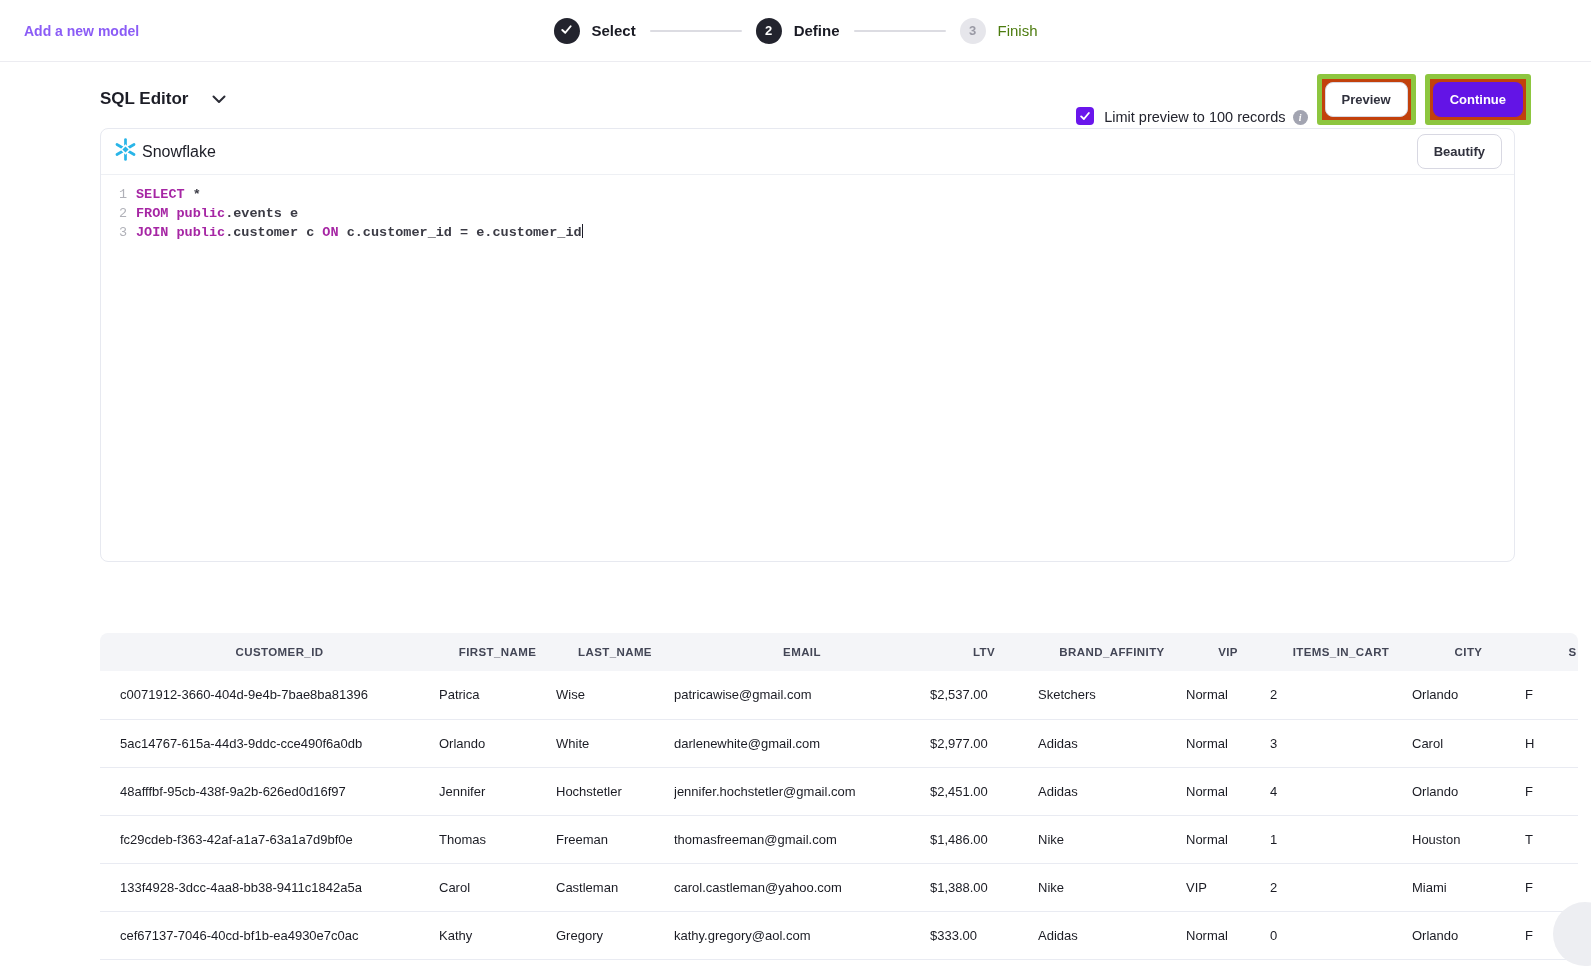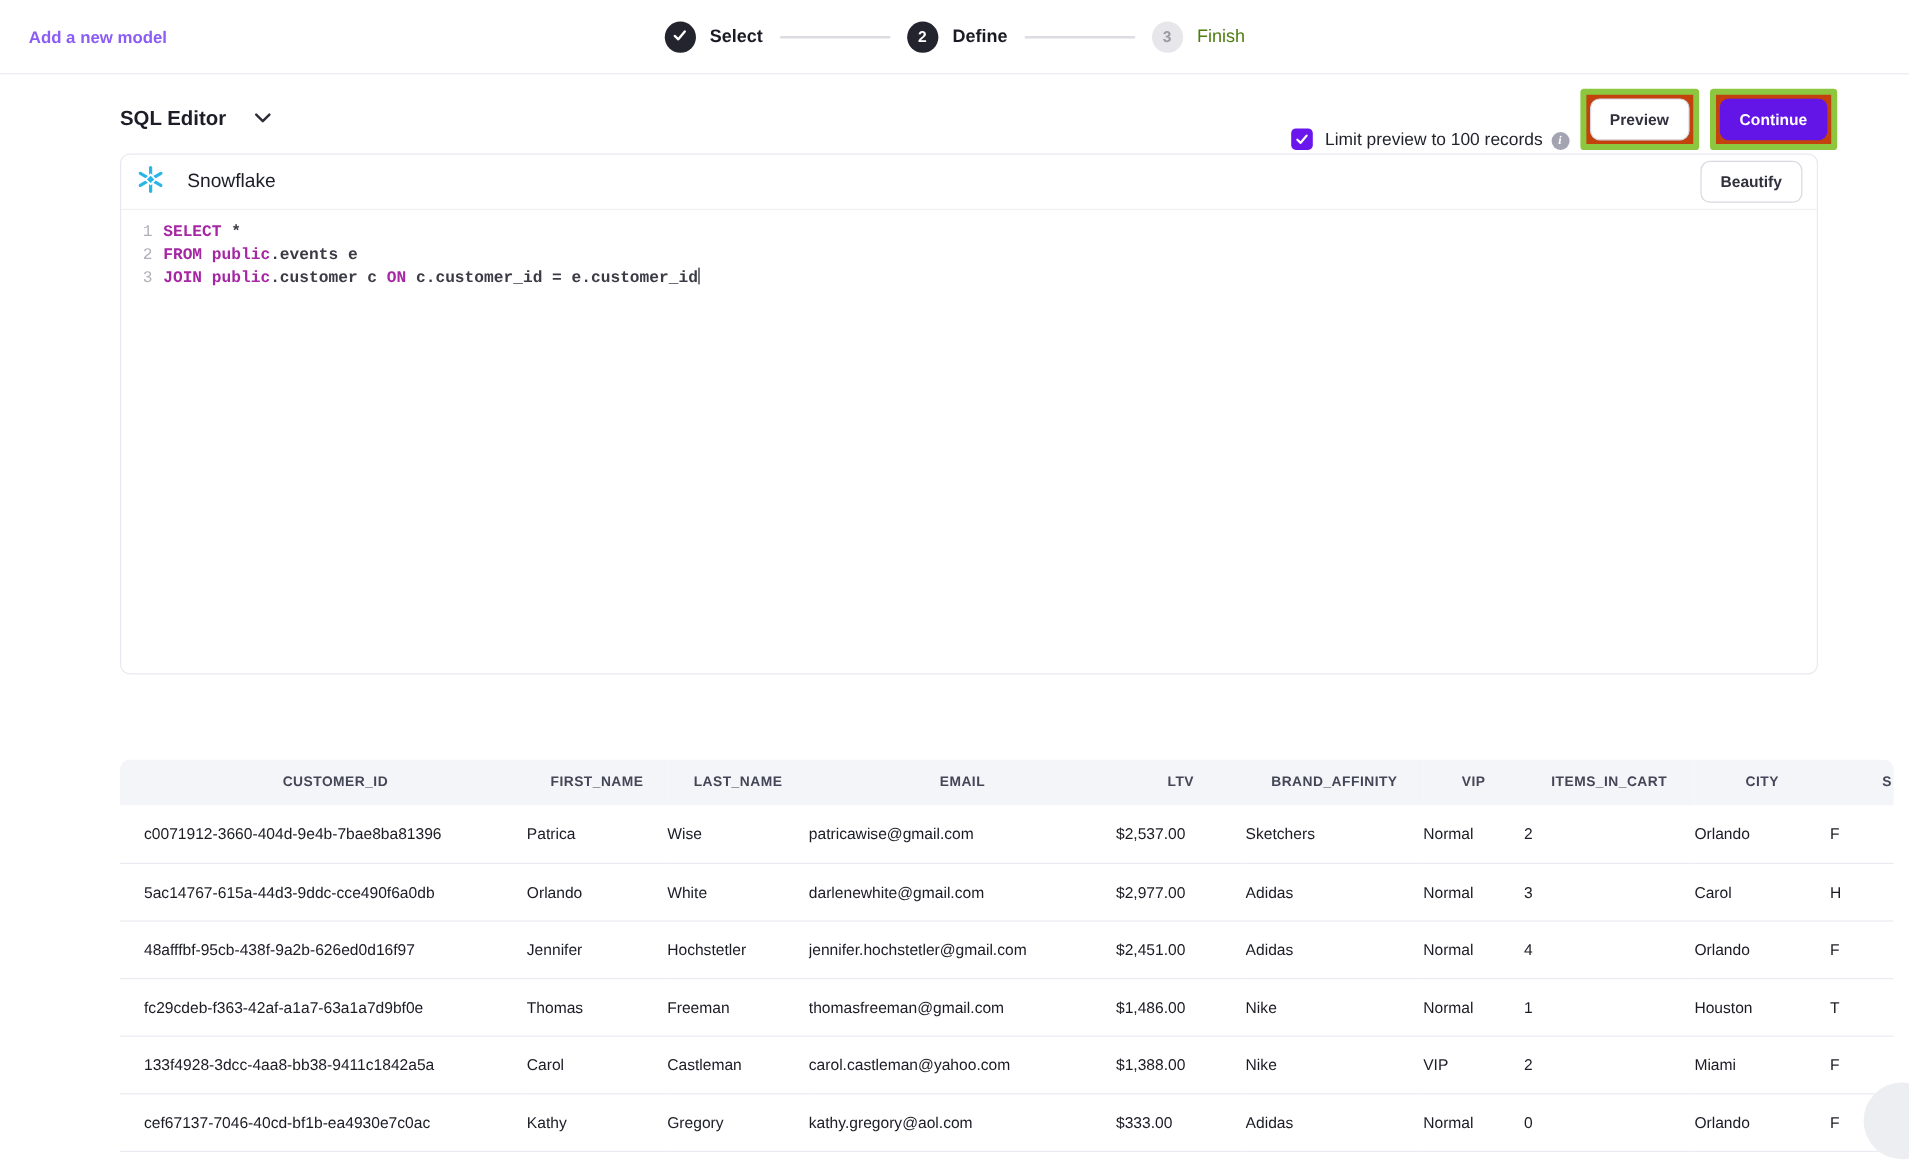--- a/index.html
+++ b/index.html
@@ -35,21 +35,21 @@
   .hl-box { border:5px solid #8dc63f; border-radius:3px; padding:3px; margin-left:9px; background:#c2410c; }
   .btn { font-size:13px; font-weight:600; border-radius:8px; padding:9px 16px; cursor:pointer;
     border:1px solid transparent; font-family:inherit; }
   .btn.secondary { background:#fff; border-color:#d8d8e2; color:#30313d; }
   .btn.primary { background:#6314e6; color:#fff; }
 
   
   .sql-panel { margin:8px 0 0 100px; width:1415px; height:434px; border:1px solid #e7e9f0;
     border-radius:8px; background:#fff; }
   .sql-head { height:46px; display:flex; align-items:center; padding:0 12px; border-bottom:1px solid #eef0f4; }
-  .sf-name { font-size:16px; color:#1c1d26; margin-left:18px; }
+  .sf-name { font-size:16px; color:#1c1d26; margin-left:4px; }
   .beautify { margin-left:auto; }
   .sql-body { display:flex; padding:10px 0 0 0; font-family:"Liberation Mono", monospace;
     font-size:13.5px; line-height:19px; }
   .gutter { width:26px; text-align:right; color:#b0b1b8; flex:none; user-select:none; }
   .code { padding-left:9px; white-space:pre; color:#3b3b45; }
   .tok-k { color:#a626a4; font-weight:700; }
   .tok-p { color:#3b3b45; font-weight:700; }
   .caret { display:inline-block; width:0; border-right:1.6px solid #1c1c28; height:14px;
     vertical-align:-2px; }
 

